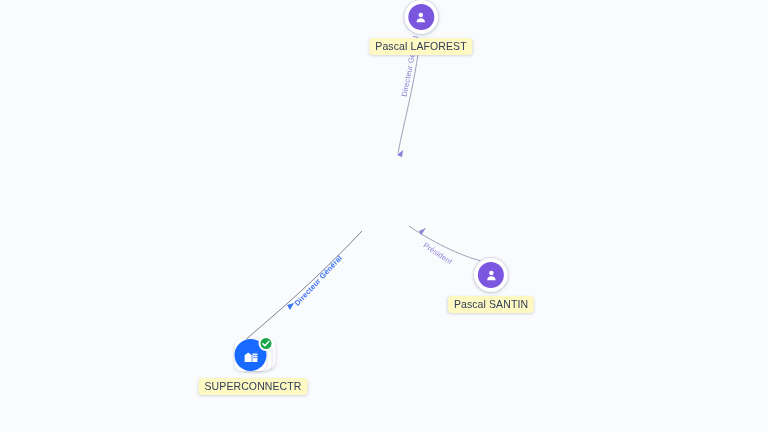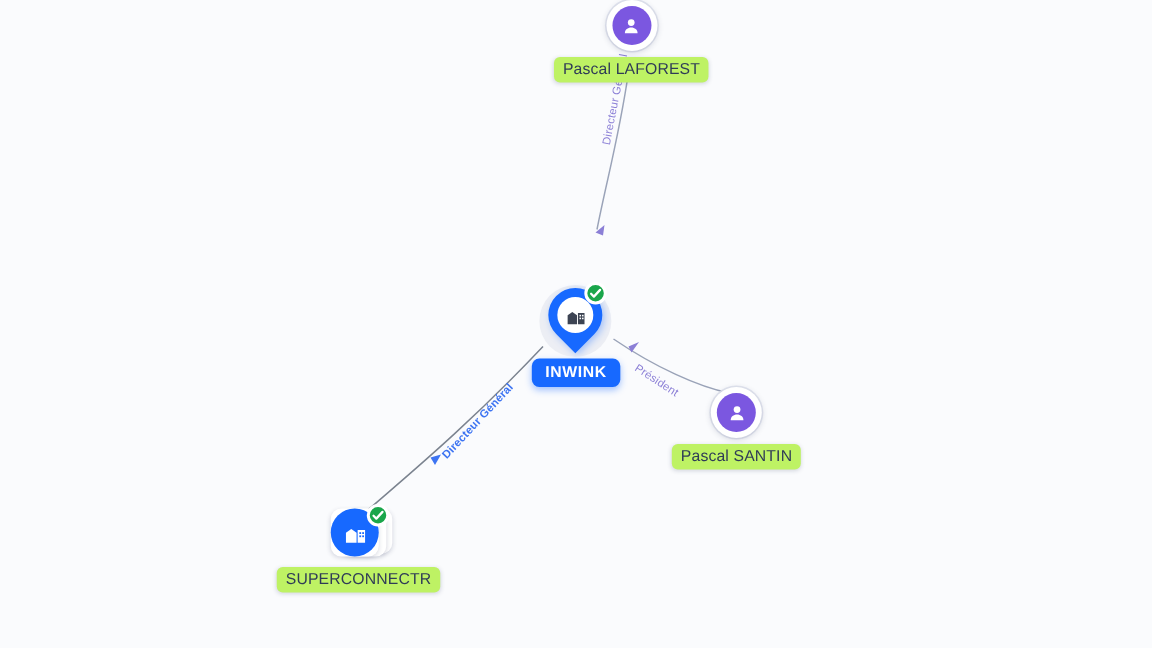--- a/index.html
+++ b/index.html
@@ -41,21 +41,21 @@
     width:26px; height:26px;
     border-radius:50%;
     background:#7b57e0;
     display:flex; align-items:center; justify-content:center;
   }
   .avatar-circle svg { display:block; }
 
   
   .node-label {
     margin-top:4px;
-    background:#bef264;
+    background:#fef9c3;
     color:#2f3b57;
     font-size:10.5px;
     letter-spacing:.1px;
     line-height:13px;
     padding:2px 6px;
     border-radius:4px;
     white-space:nowrap;
     box-shadow:0 1px 3px rgba(40,50,90,.18);
   }
   .node-label.selected {
@@ -163,56 +163,34 @@
       <div class="avatar-circle">
         <svg width="15" height="15" viewBox="0 0 24 24" fill="#ffffff">
           <circle cx="12" cy="8" r="3.6"></circle>
           <path d="M5.2 19.5c0-3.9 3.1-6.2 6.8-6.2s6.8 2.3 6.8 6.2z"></path>
         </svg>
       </div>
     </div>
     <div class="node-label">Pascal LAFOREST</div>
   </div>
 
-  <div class="node" style="left:384px; top:188px;">
-    <div class="pin-wrap">
-      <div class="pin-halo"></div>
-      <div class="pin-shape"></div>
-      <div class="pin-hole">
-        <svg width="15" height="15" viewBox="0 0 24 24" fill="#3d4453">
-          <path d="M3 21V11.5l5-3.6 5 3.6V21z"></path>
-          <path d="M14 21V9h7v12z"></path>
-          <rect x="15.6" y="11" width="1.7" height="1.7" fill="#ffffff"></rect>
-          <rect x="18.3" y="11" width="1.7" height="1.7" fill="#ffffff"></rect>
-          <rect x="15.6" y="14" width="1.7" height="1.7" fill="#ffffff"></rect>
-          <rect x="18.3" y="14" width="1.7" height="1.7" fill="#ffffff"></rect>
-        </svg>
-      </div>
-      <div class="check-badge pin-check">
-        <svg width="9" height="9" viewBox="0 0 24 24" fill="none" stroke="#ffffff" stroke-width="4" stroke-linecap="round" stroke-linejoin="round">
-          <polyline points="4,13 9,18 20,6"></polyline>
-        </svg>
-      </div>
-    </div>
-    <div class="node-label selected" style="margin-top:-5px;">INWINK</div>
-  </div>
 
   <div class="node" style="left:491px; top:258px;">
     <div class="avatar-ring">
       <div class="avatar-circle">
         <svg width="15" height="15" viewBox="0 0 24 24" fill="#ffffff">
           <circle cx="12" cy="8" r="3.6"></circle>
           <path d="M5.2 19.5c0-3.9 3.1-6.2 6.8-6.2s6.8 2.3 6.8 6.2z"></path>
         </svg>
       </div>
     </div>
     <div class="node-label">Pascal SANTIN</div>
   </div>
 
-  <div class="node" style="left:239px; top:334px;">
+  <div class="node" style="left:253px; top:334px;">
     <div class="company-wrap">
       <div class="card-stack card-s3"></div>
       <div class="card-stack card-s2"></div>
       <div class="card-stack card-s1"></div>
       <div class="disc">
         <svg width="17" height="17" viewBox="0 0 24 24" fill="#ffffff">
           <path d="M3 21V11.5l5-3.6 5 3.6V21z"></path>
           <path d="M14 21V9h7v12z"></path>
           <rect x="15.6" y="11" width="1.7" height="1.7" fill="#1769ff"></rect>
           <rect x="18.3" y="11" width="1.7" height="1.7" fill="#1769ff"></rect>

